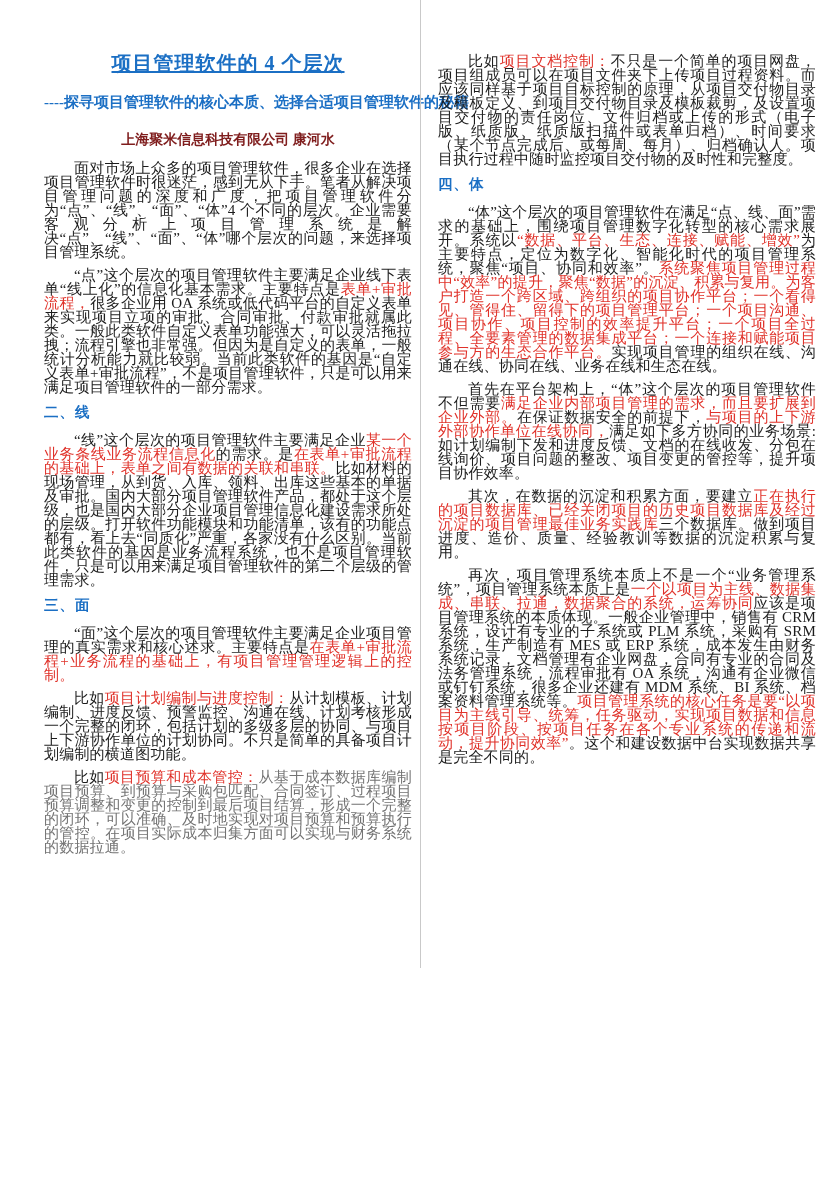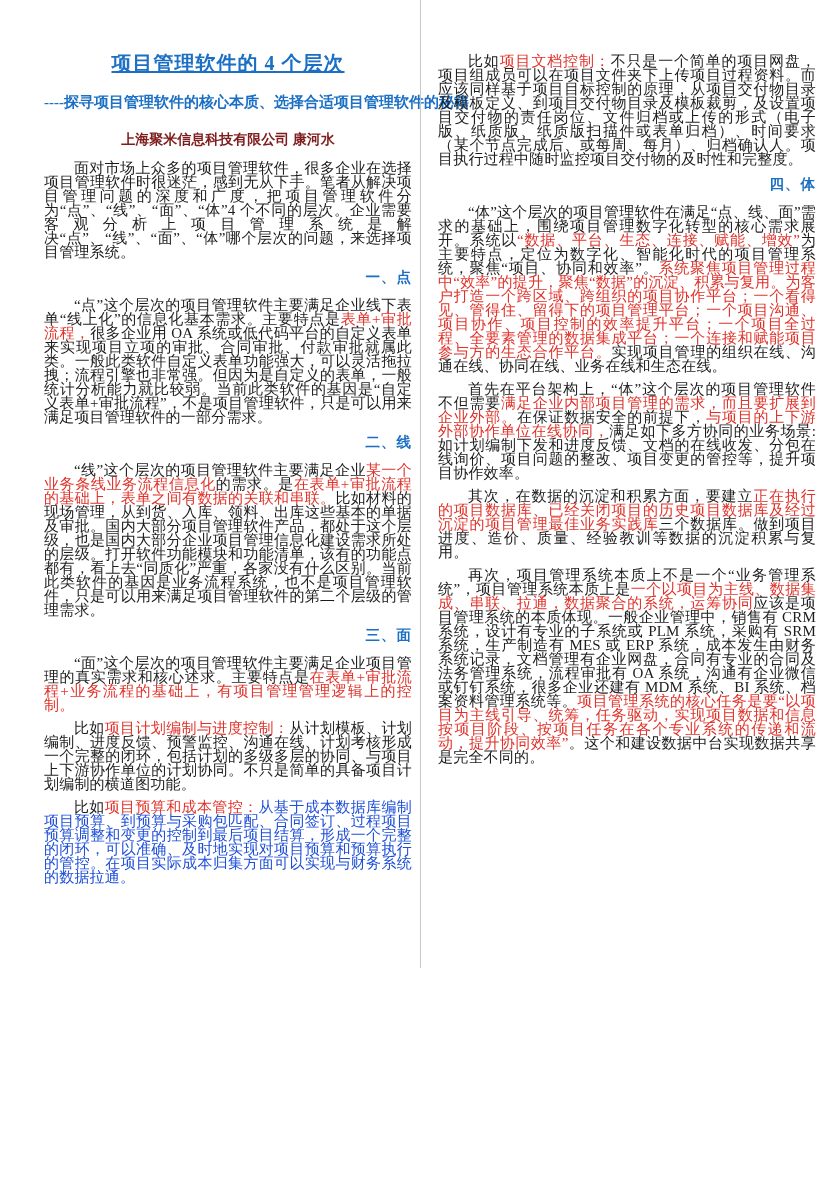--- a/index.html
+++ b/index.html
@@ -21,42 +21,41 @@
   }
   .doc-author{
     margin:19px 0 0 0;text-align:center;font-size:14px;font-weight:bold;color:#7f1d1d;
   }
   .flow{margin-top:12px;}
   .para{
     margin:0 0 9px 0;font-size:15px;line-height:14px;color:#1c1c1c;
     text-align:justify;text-indent:2em;letter-spacing:0.2px;
   }
   .sec-heading{
-    margin:5px 0 11px 0;text-align:right;font-size:14.5px;font-weight:bold;
+    margin:5px 0 11px 0;text-align:left;font-size:14.5px;font-weight:bold;
     letter-spacing:1px;
   }
 </style>
 </head>
 <body>
 
 <div class="page">
   <div class="col col-left">
     <h1 class="doc-title" style="color: rgb(27, 111, 196);">项目管理软件的 4 个层次</h1>
     <div class="doc-subtitle" style="color: rgb(27, 111, 196);">----探寻项目管理软件的核心本质、选择合适项目管理软件的秘籍</div>
     <div class="doc-author">上海聚米信息科技有限公司 康河水</div>
     <div class="flow" id="flow-left">
         <p class="para"><span style="color: rgb(28, 28, 28);">面对市场上众多的项目管理软件，很多企业在选择项目管理软件时很迷茫，感到无从下手。笔者从解决项目管理问题的深度和广度，把项目管理软件分为“点”、“线”、“面”、“体”4 个不同的层次。企业需要客观分析上项目管理系统是解决“点”、“线”、“面”、“体”哪个层次的问题，来选择项目管理系统。</span></p>
-        <div class="sec-heading" style="color: rgb(27, 111, 196);">一、点</div>
         <p class="para"><span style="color: rgb(28, 28, 28);">“点”这个层次的项目管理软件主要满足企业线下表单“线上化”的信息化基本需求。主要特点是</span><span style="color: rgb(224, 50, 42);">表单+审批流程，</span><span style="color: rgb(28, 28, 28);">很多企业用 OA 系统或低代码平台的自定义表单来实现项目立项的审批、合同审批、付款审批就属此类。一般此类软件自定义表单功能强大，可以灵活拖拉拽；流程引擎也非常强。但因为是自定义的表单，一般统计分析能力就比较弱。当前此类软件的基因是“自定义表单+审批流程”，不是项目管理软件，只是可以用来满足项目管理软件的一部分需求。</span></p>
         <div class="sec-heading" style="color: rgb(27, 111, 196);">二、线</div>
         <p class="para"><span style="color: rgb(28, 28, 28);">“线”这个层次的项目管理软件主要满足企业</span><span style="color: rgb(224, 50, 42);">某一个业务条线业务流程信息化</span><span style="color: rgb(28, 28, 28);">的需求。是</span><span style="color: rgb(224, 50, 42);">在表单+审批流程的基础上，表单之间有数据的关联和串联。</span><span style="color: rgb(28, 28, 28);">比如材料的现场管理，从到货、入库、领料、出库这些基本的单据及审批。国内大部分项目管理软件产品，都处于这个层级，也是国内大部分企业项目管理信息化建设需求所处的层级。打开软件功能模块和功能清单，该有的功能点都有，看上去“同质化”严重，各家没有什么区别。当前此类软件的基因是业务流程系统，也不是项目管理软件，只是可以用来满足项目管理软件的第二个层级的管理需求。</span></p>
         <div class="sec-heading" style="color: rgb(27, 111, 196);">三、面</div>
         <p class="para"><span style="color: rgb(28, 28, 28);">“面”这个层次的项目管理软件主要满足企业项目管理的真实需求和核心述求。主要特点是</span><span style="color: rgb(224, 50, 42);">在表单+审批流程+业务流程的基础上，有项目管理管理逻辑上的控制。</span></p>
         <p class="para"><span style="color: rgb(28, 28, 28);">比如</span><span style="color: rgb(224, 50, 42);">项目计划编制与进度控制：</span><span style="color: rgb(28, 28, 28);">从计划模板、计划编制、进度反馈、预警监控、沟通在线、计划考核形成一个完整的闭环，包括计划的多级多层的协同、与项目上下游协作单位的计划协同。不只是简单的具备项目计划编制的横道图功能。</span></p>
-        <p class="para"><span style="color: rgb(28, 28, 28);">比如</span><span style="color: rgb(224, 50, 42);">项目预算和成本管控：</span><span style="color: #1d4ed8;">从基于成本数据库编制项目预算、到预算与采购包匹配、合同签订、过程项目预算调整和变更的控制到最后项目结算，形成一个完整的闭环，可以准确、及时地实现对项目预算和预算执行的管控。在项目实际成本归集方面可以实现与财务系统的数据拉通。</span></p>
+        <p class="para"><span style="color: rgb(28, 28, 28);">比如</span><span style="color: rgb(224, 50, 42);">项目预算和成本管控：</span><span style="color: #737373;">从基于成本数据库编制项目预算、到预算与采购包匹配、合同签订、过程项目预算调整和变更的控制到最后项目结算，形成一个完整的闭环，可以准确、及时地实现对项目预算和预算执行的管控。在项目实际成本归集方面可以实现与财务系统的数据拉通。</span></p>
       </div>
   </div>
 
   <div class="divider" style="background: rgb(201, 201, 201);"></div>
 
   <div class="col col-right">
     <div class="flow" id="flow-right">
         <p class="para"><span style="color: rgb(28, 28, 28);">比如</span><span style="color: rgb(224, 50, 42);">项目文档控制：</span><span style="color: rgb(28, 28, 28);">不只是一个简单的项目网盘，项目组成员可以在项目文件夹下上传项目过程资料。而应该同样基于项目目标控制的原理，从项目交付物目录及模板定义、到项目交付物目录及模板裁剪，及设置项目交付物的责任岗位、文件归档或上传的形式（电子版、纸质版、纸质版扫描件或表单归档）、时间要求（某个节点完成后、或每周、每月）、归档确认人。项目执行过程中随时监控项目交付物的及时性和完整度。</span></p>
         <div class="sec-heading" style="color: rgb(27, 111, 196);">四、体</div>
         <p class="para"><span style="color: rgb(28, 28, 28);">“体”这个层次的项目管理软件在满足“点、线、面”需求的基础上，围绕项目管理数字化转型的核心需求展开。系统以</span><span style="color: rgb(224, 50, 42);">“数据、平台、生态、连接、赋能、增效”</span><span style="color: rgb(28, 28, 28);">为主要特点，定位为数字化、智能化时代的项目管理系统，聚焦“项目、协同和效率”。</span><span style="color: rgb(224, 50, 42);">系统聚焦项目管理过程中“效率”的提升，聚焦“数据”的沉淀、积累与复用。为客户打造一个跨区域、跨组织的项目协作平台；一个看得见、管得住、留得下的项目管理平台；一个项目沟通、项目协作、项目控制的效率提升平台；一个项目全过程、全要素管理的数据集成平台；一个连接和赋能项目参与方的生态合作平台。</span><span style="color: rgb(28, 28, 28);">实现项目管理的组织在线、沟通在线、协同在线、业务在线和生态在线。</span></p>

